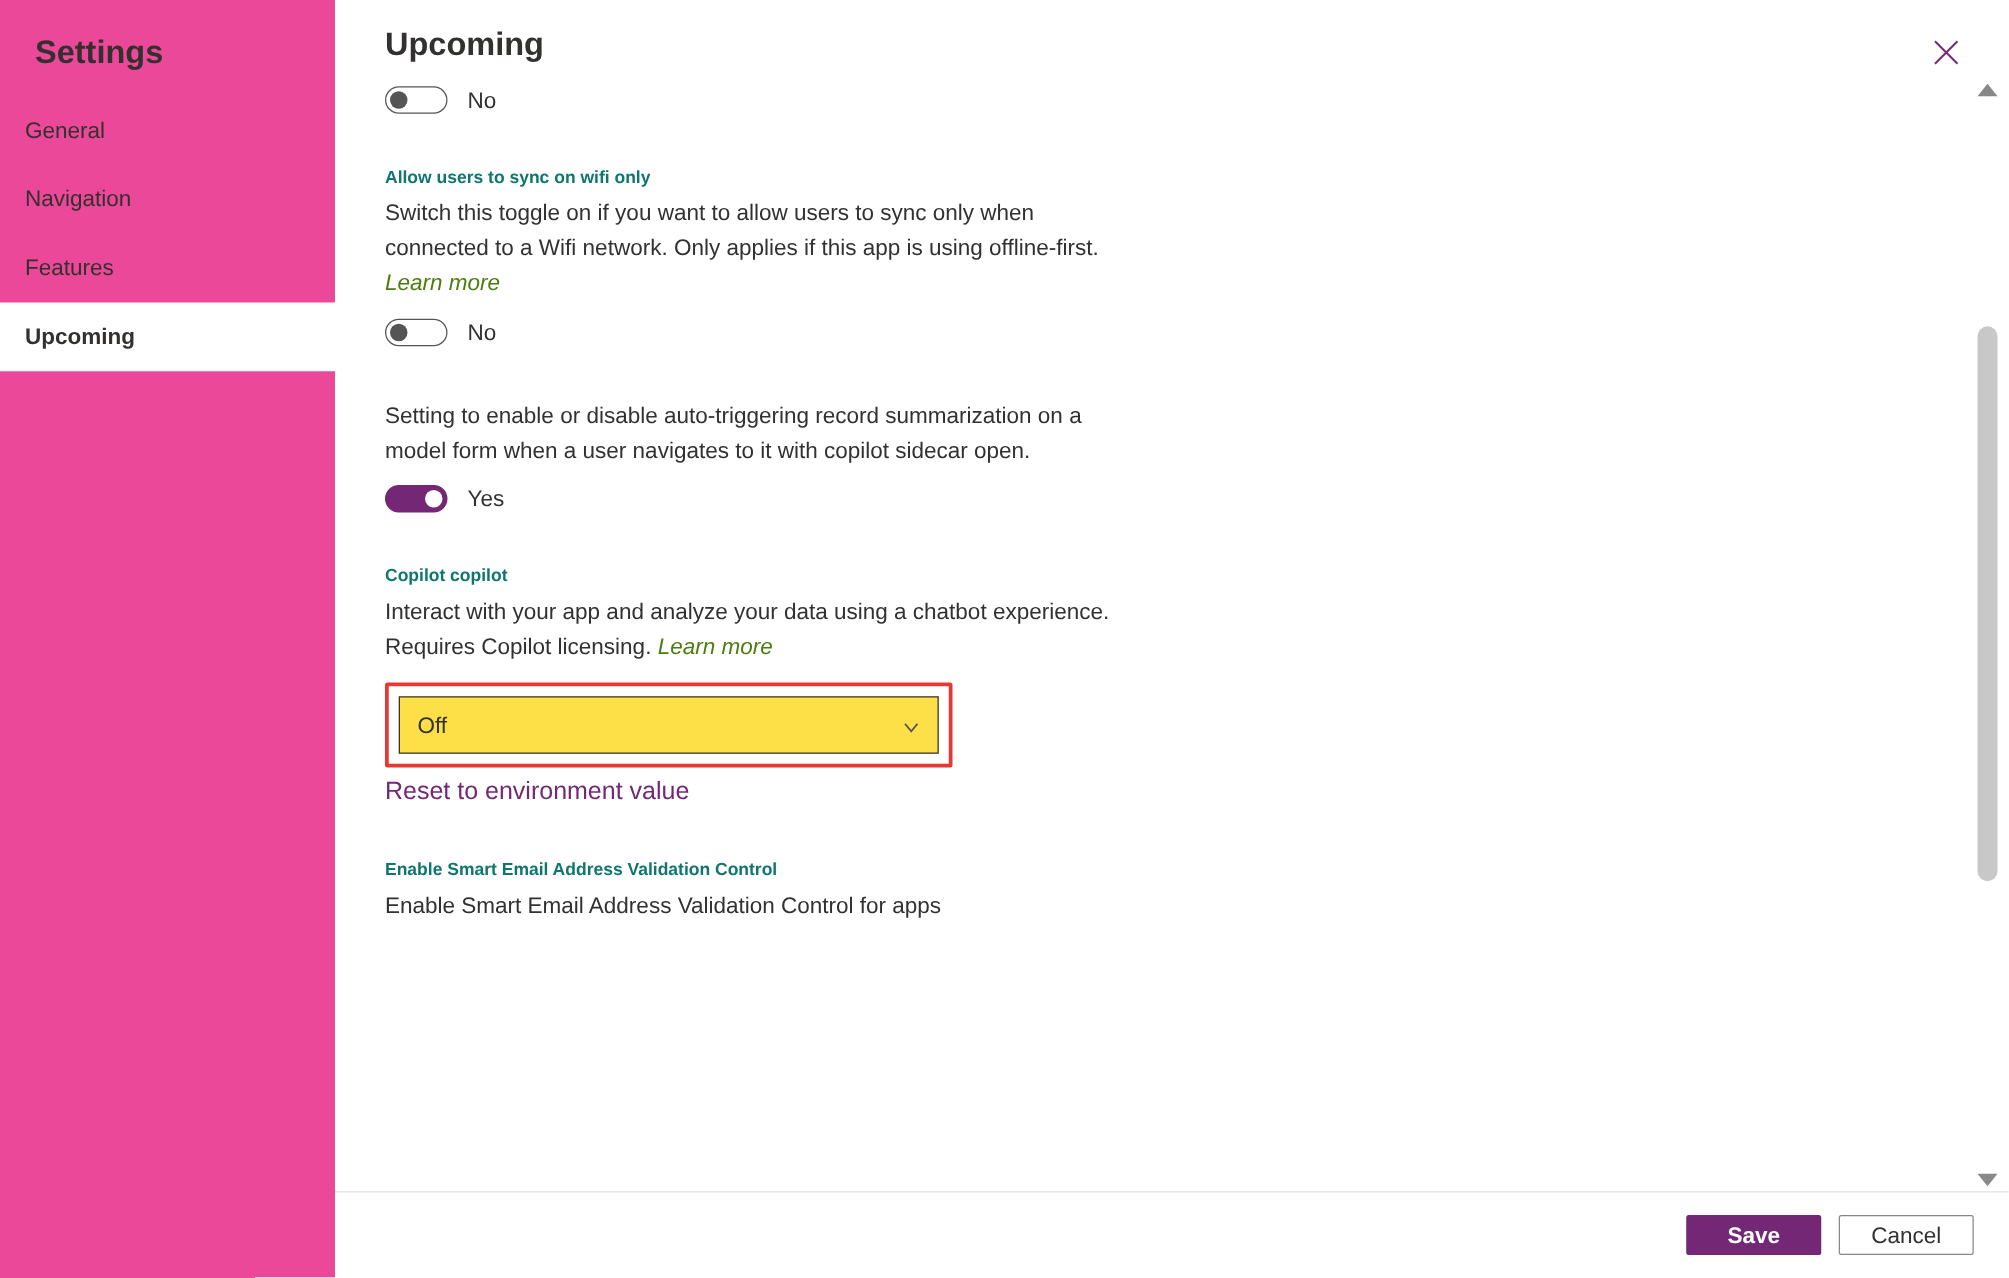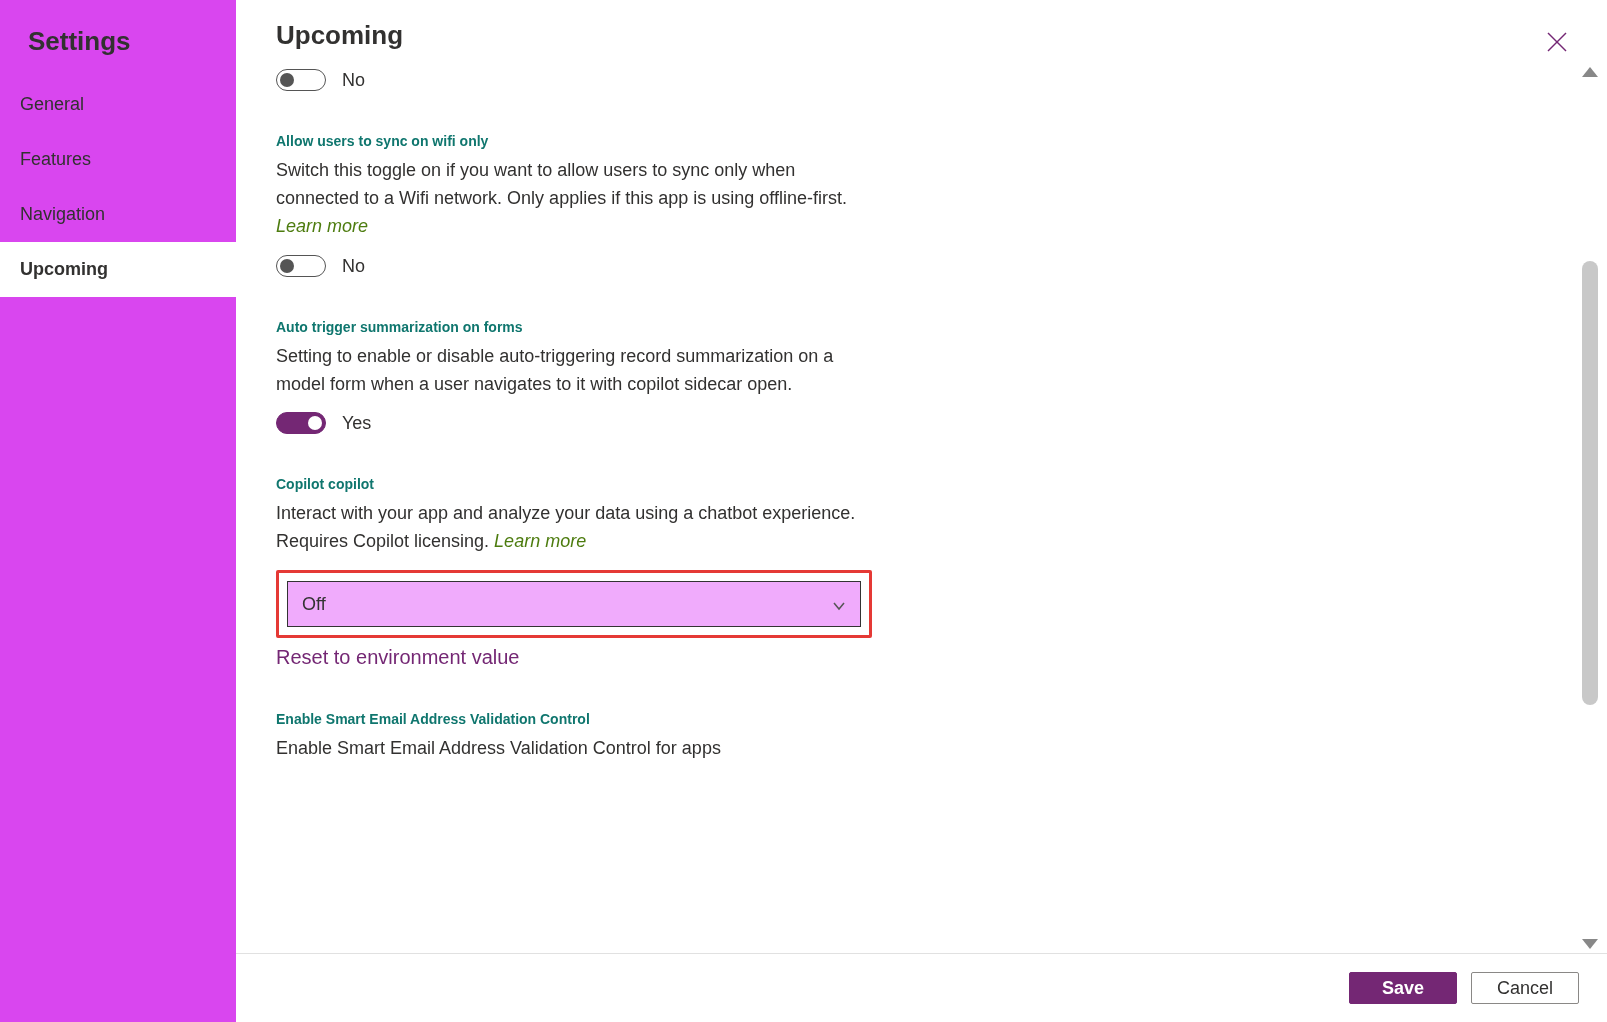--- a/index.html
+++ b/index.html
@@ -1,20 +1,20 @@
 <!DOCTYPE html>
 <html><head>
 <meta charset="utf-8">
 <style>
   * { box-sizing: border-box; margin: 0; padding: 0; }
   html, body { height: 100%; font-family: "Segoe UI", Arial, sans-serif; background: #fff; color: #333; }
   body { display: flex; height: 100vh; overflow: hidden; }
 
   
-  .sidebar { width: 236px; background: #d946ef; flex-shrink: 0; padding: 0; }
+  .sidebar { width: 268px; background: #ec4899; flex-shrink: 0; padding: 0; }
   .sidebar-title { font-size: 26px; font-weight: 600; color: #323130; padding: 26px 28px 20px; }
   .sidebar-item { display: block; padding: 17px 20px; font-size: 18px; color: #323130; cursor: pointer; }
   .sidebar-item.active { background: #fff; font-weight: 600; }
 
   
   .main { flex: 1; display: flex; flex-direction: column; position: relative; }
   .main-header { padding: 20px 40px 0 40px; position: relative; }
   .main-title { font-size: 26px; font-weight: 600; color: #323130; margin-bottom: 12px; }
   .close-btn { position: absolute; top: 30px; right: 36px; width: 28px; height: 28px; cursor: pointer; display:flex; align-items:center; justify-content:center; }
   .close-btn svg { stroke: #742774; }
@@ -36,38 +36,38 @@
   .setting-desc a, .link { color: #4d7c0f; text-decoration: none; cursor:pointer;font-style:italic; }
 
   .toggle-row { display: flex; align-items: flex-end; gap: 16px; }
   .toggle { width: 50px; height: 22px; border-radius: 11px; position: relative; cursor: pointer; }
   .toggle.off { background: #fff; border: 1px solid #555; }
   .toggle.off .knob { position:absolute; left:3px; top:3px; width:14px; height:14px; border-radius:50%; background:#555; }
   .toggle.on { background: #742774; border: 1px solid #742774; }
   .toggle.on .knob { position:absolute; right:3px; top:3px; width:14px; height:14px; border-radius:50%; background:#fff; }
   .toggle-label { font-size: 18px; color:#323130; }
   .highlight-box { border: 3px solid #e53935; padding: 8px; border-radius: 2px; display:inline-block; }
-  .select-box { width: 574px; height: 46px; border: 1px solid #333; background:#f0abfc; display:flex; align-items:center; justify-content:space-between; padding: 0 14px; font-size:18px; cursor:pointer; position:relative; }
+  .select-box { width: 432px; height: 46px; border: 1px solid #333; background:#fde047; display:flex; align-items:center; justify-content:space-between; padding: 0 14px; font-size:18px; cursor:pointer; position:relative; }
   .select-box .chev { width:14px;height:14px; }
   .select-box .chev svg { stroke:#555; }
   .reset-link { font-size:20px; color:#742774; margin-top:8px; display:inline-block; cursor:pointer; }
 
   .footer { border-top: 1px solid #e1e1e1; padding: 18px 28px; display:flex; justify-content:flex-end; gap:14px; }
   .btn { min-width:108px; height:32px; font-size:18px; border-radius:2px; cursor:pointer; display:flex; align-items:center; justify-content:center; }
   .btn-primary { background:#742774; color:#fff; border:1px solid #742774; font-weight:600; }
   .btn-secondary { background:#fff; color:#323130; border:1px solid #8a8886; }
 </style>
 </head>
 <body>
 
 <nav class="sidebar">
   <div class="sidebar-title">Settings</div>
   <div class="sidebar-item">General</div>
+  <div class="sidebar-item">Navigation</div>
   <div class="sidebar-item">Features</div>
-  <div class="sidebar-item">Navigation</div>
   <div class="sidebar-item active">Upcoming</div>
 </nav>
 
 <div class="main">
 
   <div class="main-header">
     <div class="main-title">Upcoming</div>
     <div class="close-btn">
       <span>
         <svg width="22" height="22" viewBox="0 0 22 22" fill="none" stroke-width="1.5">
@@ -97,21 +97,20 @@
         </div>
         <div class="toggle-row">
           <div class="toggle off">
               <div class="knob"></div>
             </div>
           <span class="toggle-label">No</span>
         </div>
       </div>
 
       <div class="setting-block">
-        <div class="setting-title">Auto trigger summarization on forms</div>
         <div class="setting-desc">Setting to enable or disable auto-triggering record summarization on a model form when a user navigates to it with copilot sidecar open.</div>
         <div class="toggle-row">
           <div class="toggle on">
               <div class="knob"></div>
             </div>
           <span class="toggle-label">Yes</span>
         </div>
       </div>
 
       <div class="setting-block">

